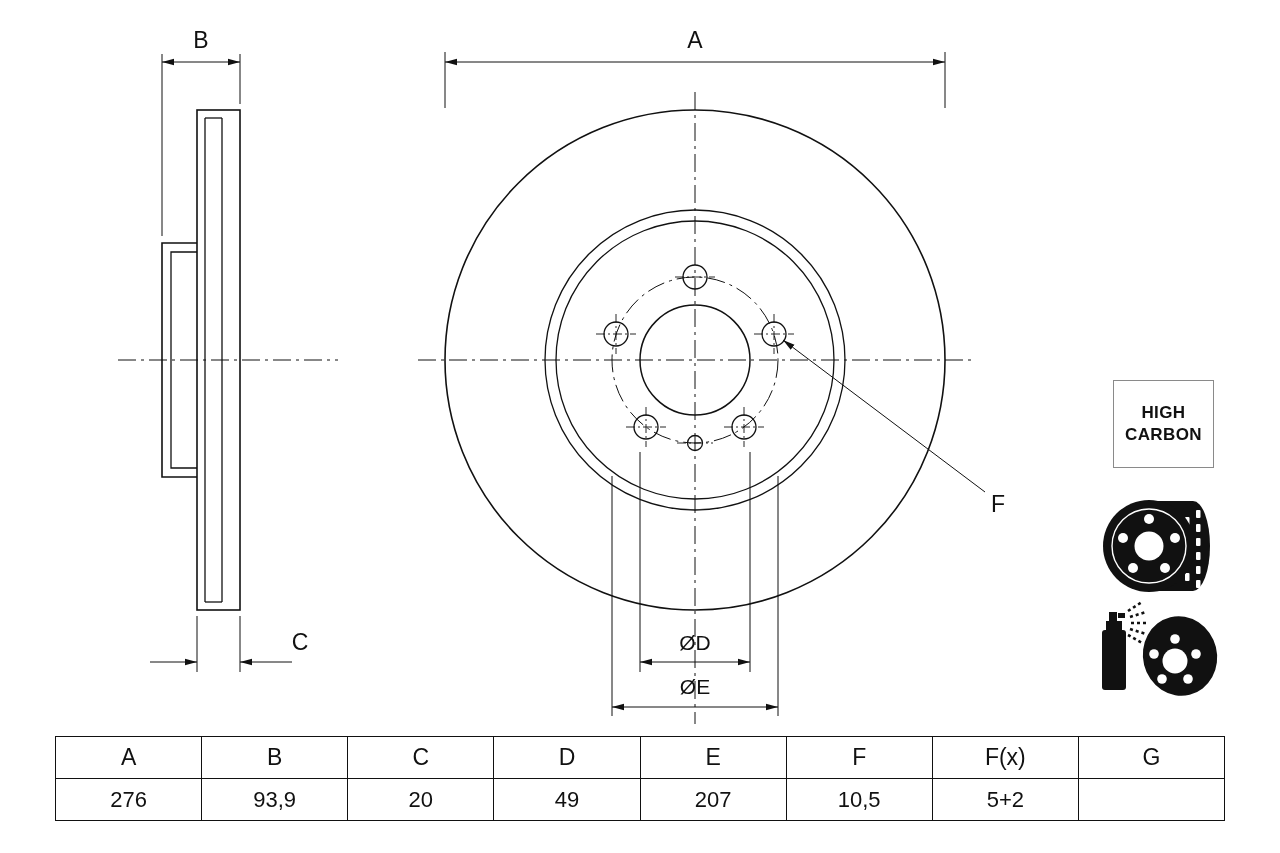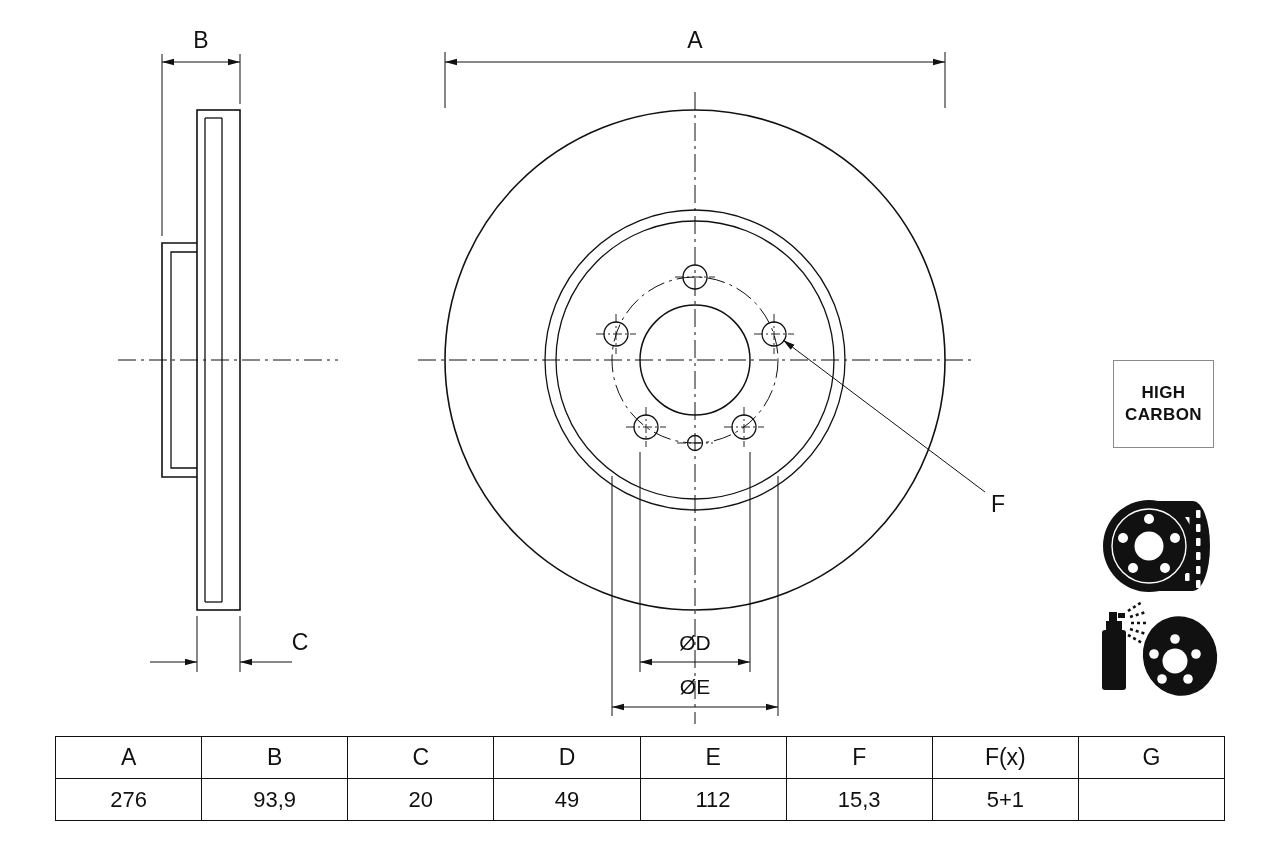--- a/index.html
+++ b/index.html
@@ -10,21 +10,21 @@
   svg text { font-family:"Liberation Sans", sans-serif; fill:#111; }
   .dimlabel { font-size:23px; }
   .outline { stroke:#111; stroke-width:1.6; fill:none; }
   .med     { stroke:#111; stroke-width:1.3; fill:none; }
   .bold2   { stroke:#111; stroke-width:1.5; fill:none; }
   .thin    { stroke:#111; stroke-width:1; fill:none; }
   .cl      { stroke:#111; stroke-width:1; fill:none; stroke-dasharray:18 5 3 5; }
   .cm      { stroke:#111; stroke-width:0.9; fill:none; stroke-dasharray:9 3 2 3; }
 
   .badge {
-    position:absolute; left:1113px; top:360px; width:99px; height:86px;
+    position:absolute; left:1113px; top:380px; width:99px; height:86px;
     border:1px solid #8a8a8a; display:flex; flex-direction:column;
     align-items:center; justify-content:center; gap:2px;
     font-weight:bold; font-size:17px; letter-spacing:0.4px; text-align:center;
   }
   table.spec {
     position:absolute; left:55px; top:736px; width:1170px;
     border-collapse:collapse; table-layout:fixed;
   }
   table.spec td {
     border:1px solid #111; height:41px; text-align:center;
@@ -198,21 +198,21 @@
       <td>E</td>
       <td>F</td>
       <td>F(x)</td>
       <td>G</td>
     </tr>
     <tr>
       <td>276</td>
       <td>93,9</td>
       <td>20</td>
       <td>49</td>
-      <td>112</td>
-      <td>15,3</td>
-      <td>5+1</td>
+      <td>207</td>
+      <td>10,5</td>
+      <td>5+2</td>
       <td></td>
     </tr>
   </tbody>
     </table>
 
 </div>
 
 </body></html>

